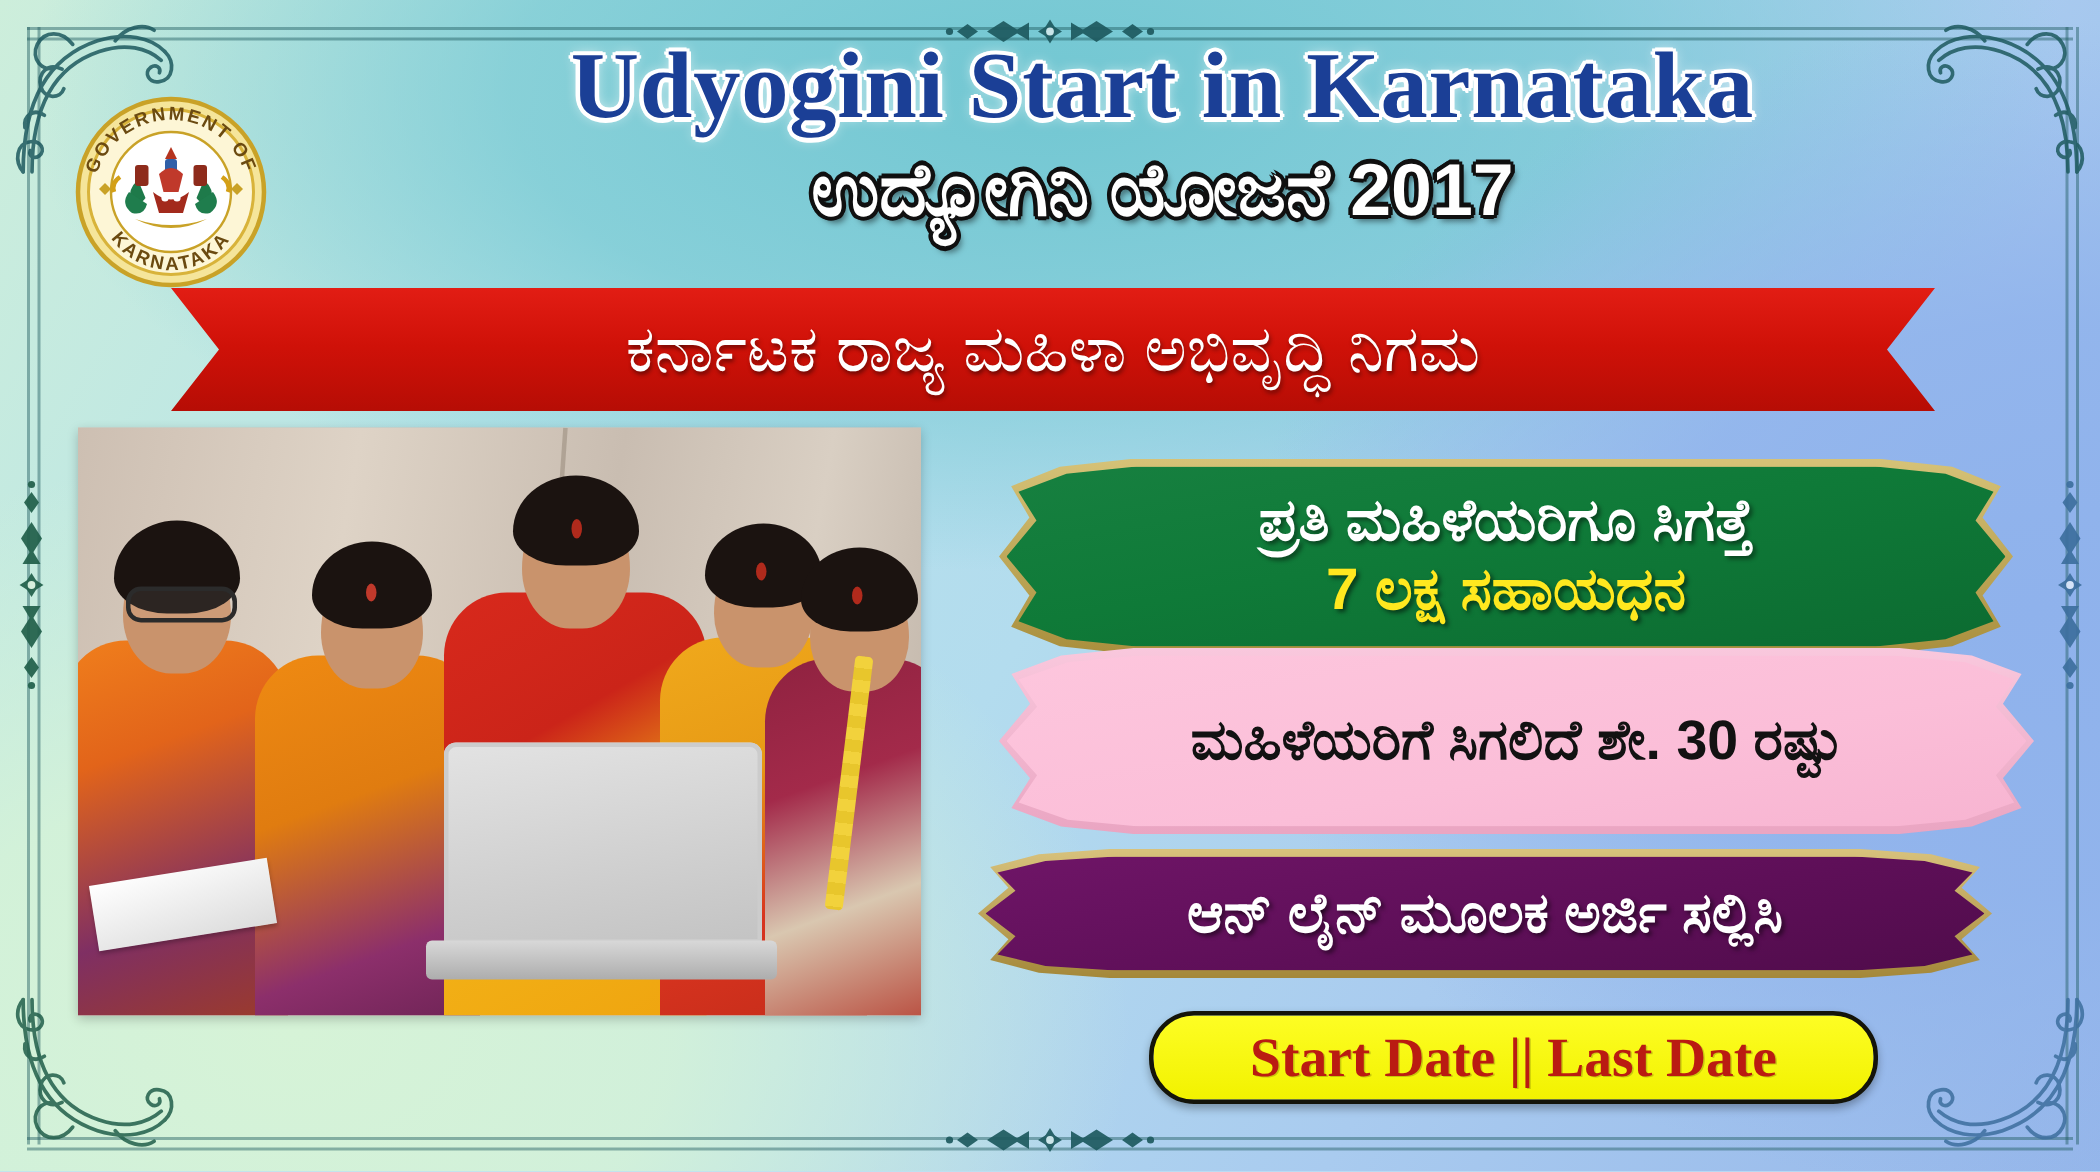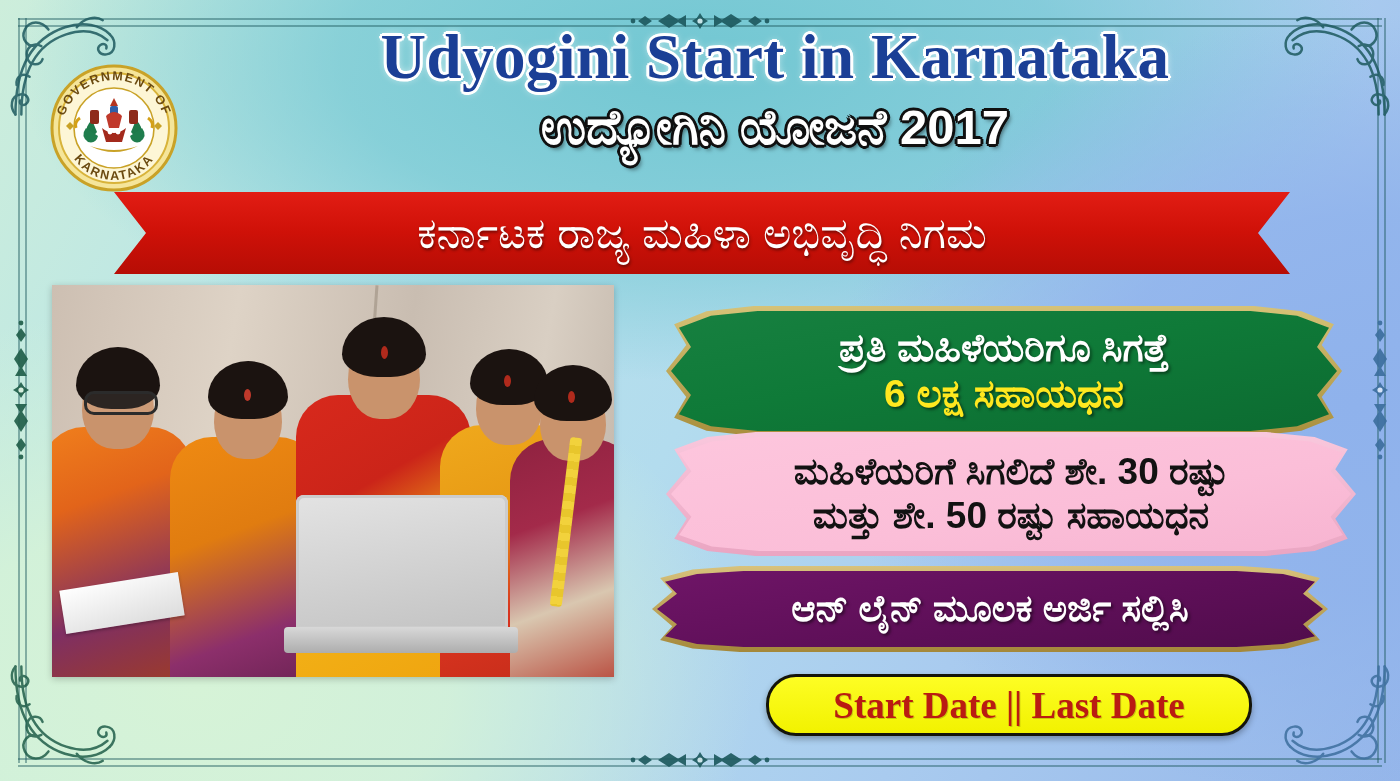--- a/index.html
+++ b/index.html
@@ -352,27 +352,26 @@
 
     <div class="tape"></div>
     <div class="book"></div>
     <div class="laptop-screen"></div>
     <div class="laptop-base"></div>
   </div>
 
   <div class="ogee box-green">
     <div class="ogee-inner"></div>
     <div class="ogee-txt g-l1">ಪ್ರತಿ ಮಹಿಳೆಯರಿಗೂ ಸಿಗತ್ತೆ</div>
-    <div class="ogee-txt g-l2">6 ಲಕ್ಷ ಸಹಾಯಧನ</div>
+    <div class="ogee-txt g-l2">7 ಲಕ್ಷ ಸಹಾಯಧನ</div>
   </div>
 
   <div class="ogee box-pink">
     <div class="ogee-inner"></div>
     <div class="ogee-txt p-l">ಮಹಿಳೆಯರಿಗೆ ಸಿಗಲಿದೆ ಶೇ. 30 ರಷ್ಟು</div>
-    <div class="ogee-txt p-l">ಮತ್ತು ಶೇ. 50 ರಷ್ಟು ಸಹಾಯಧನ</div>
   </div>
 
   <div class="ogee box-purple">
     <div class="ogee-inner"></div>
     <div class="ogee-txt pu-l">ಆನ್ ಲೈನ್ ಮೂಲಕ ಅರ್ಜಿ ಸಲ್ಲಿಸಿ</div>
   </div>
 
   <div class="date-pill">
     <span>Start Date || Last Date</span>
   </div>

